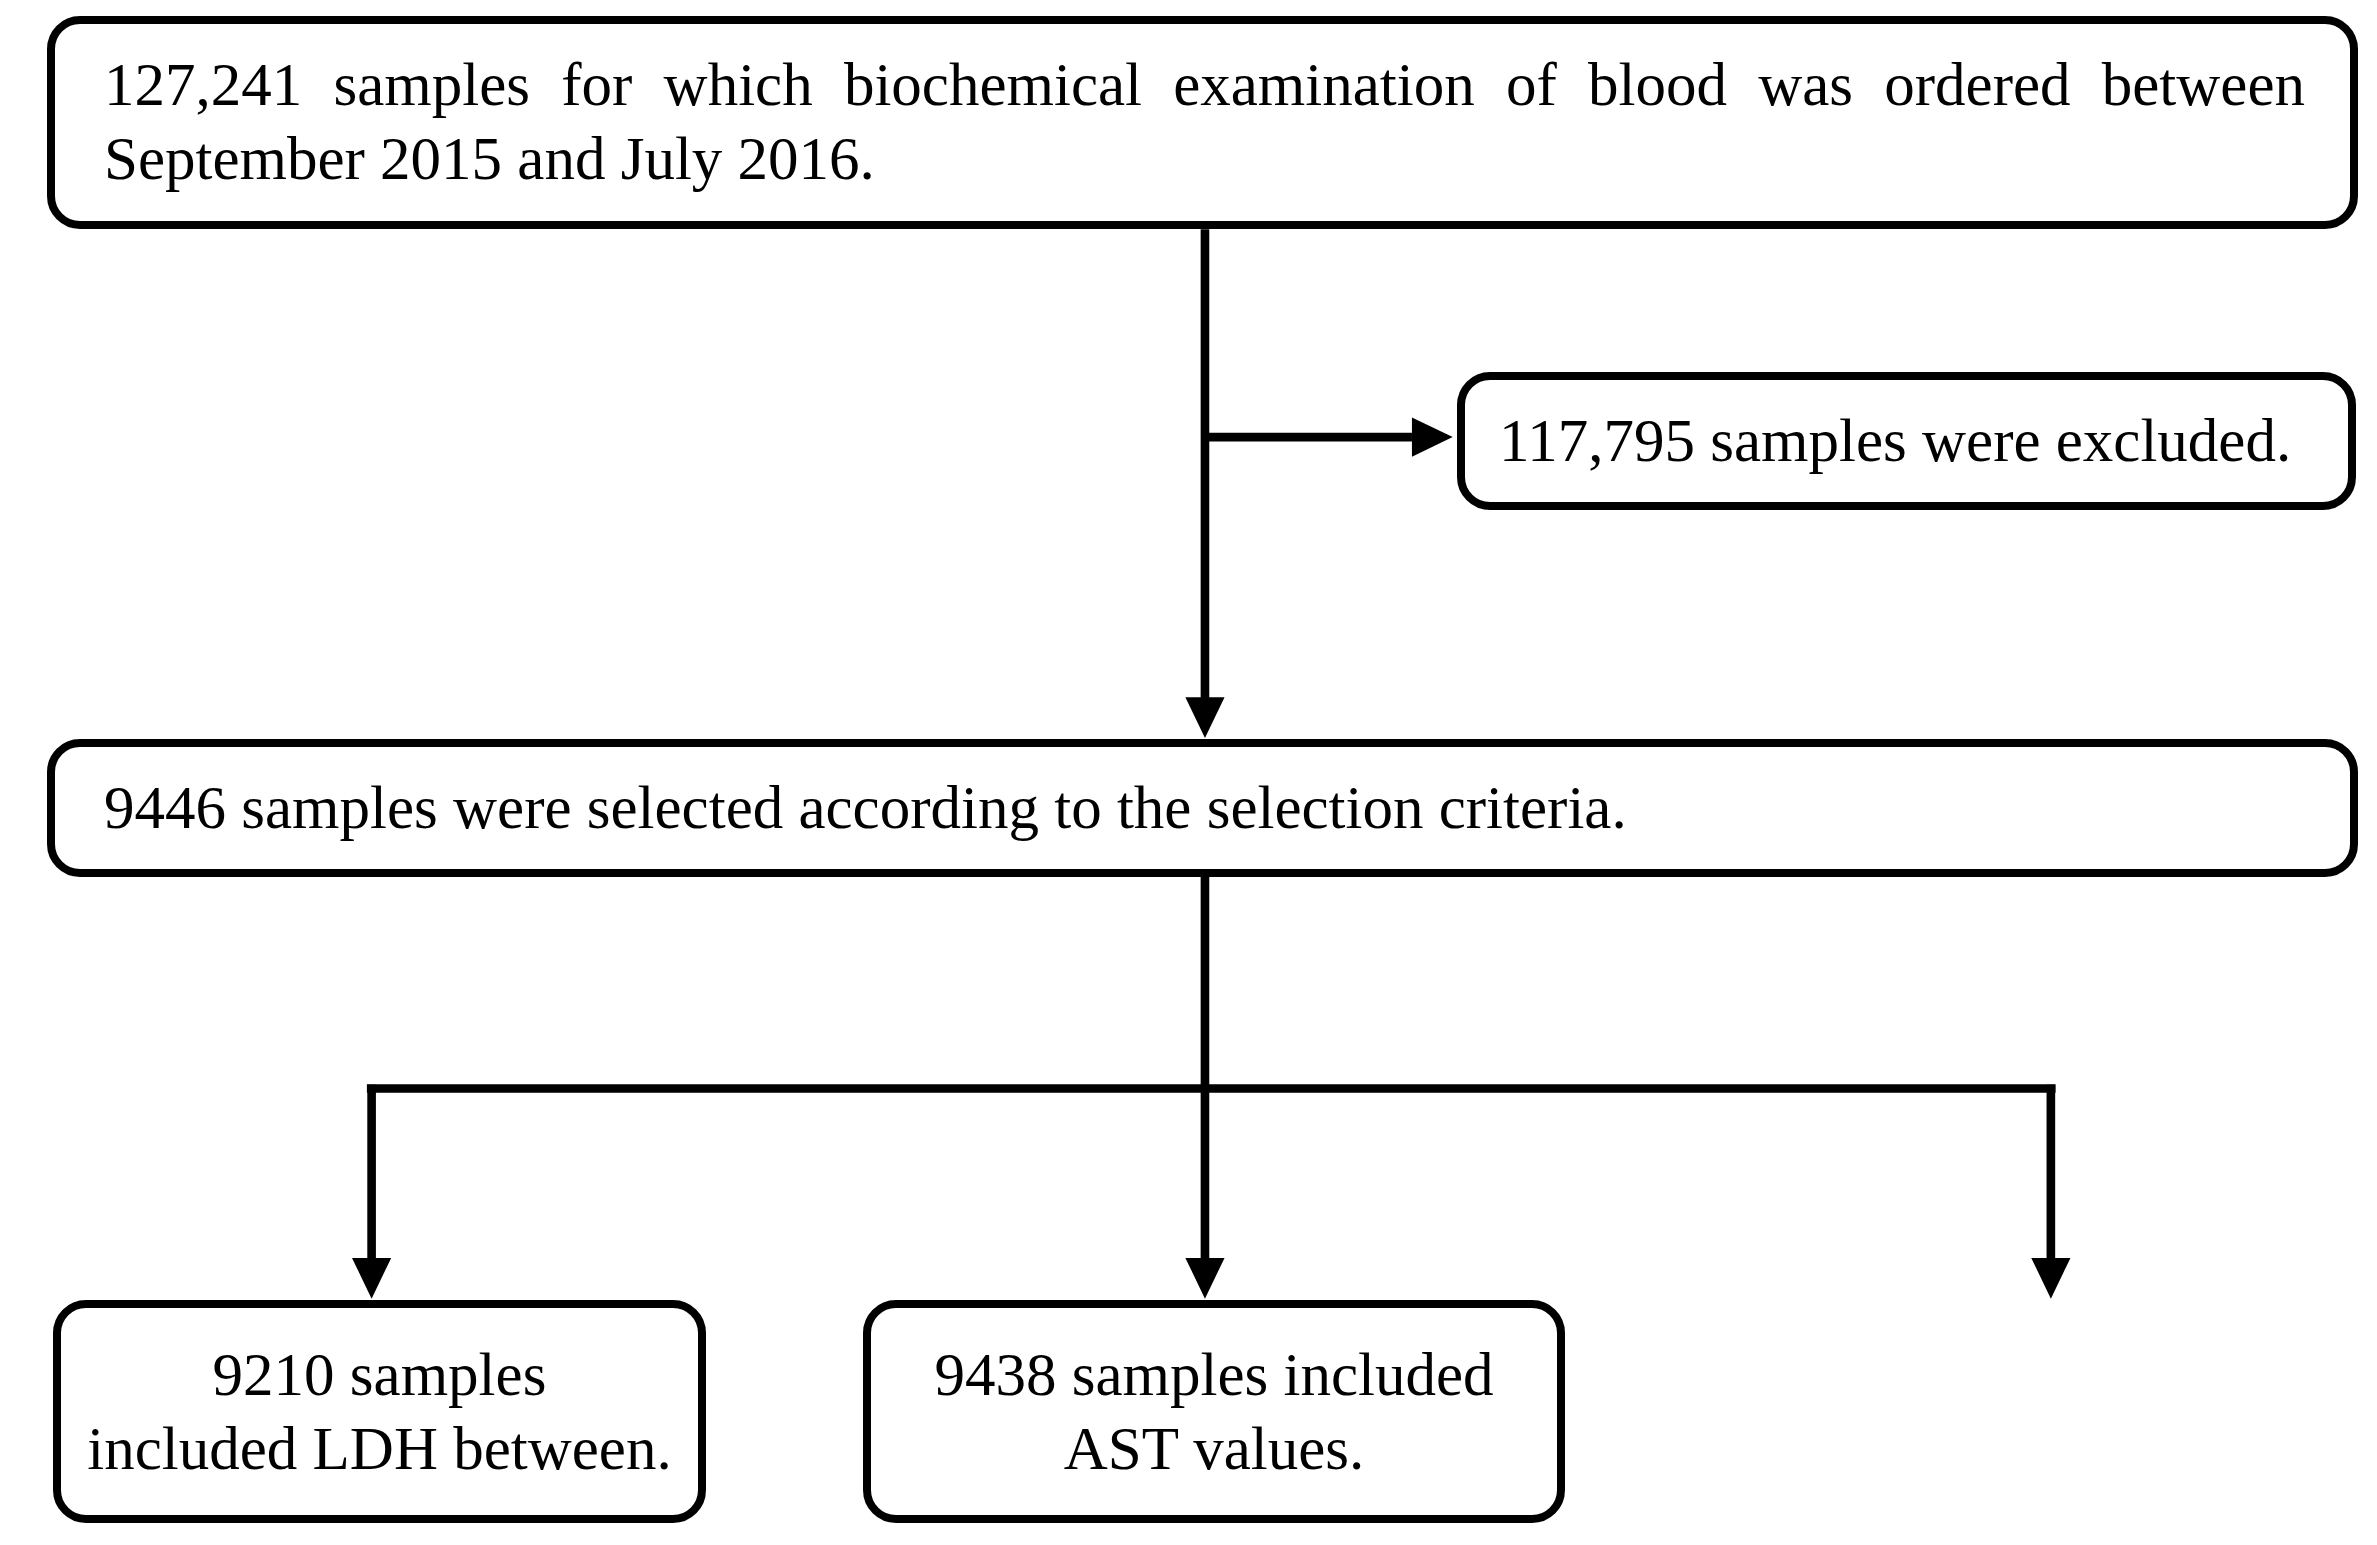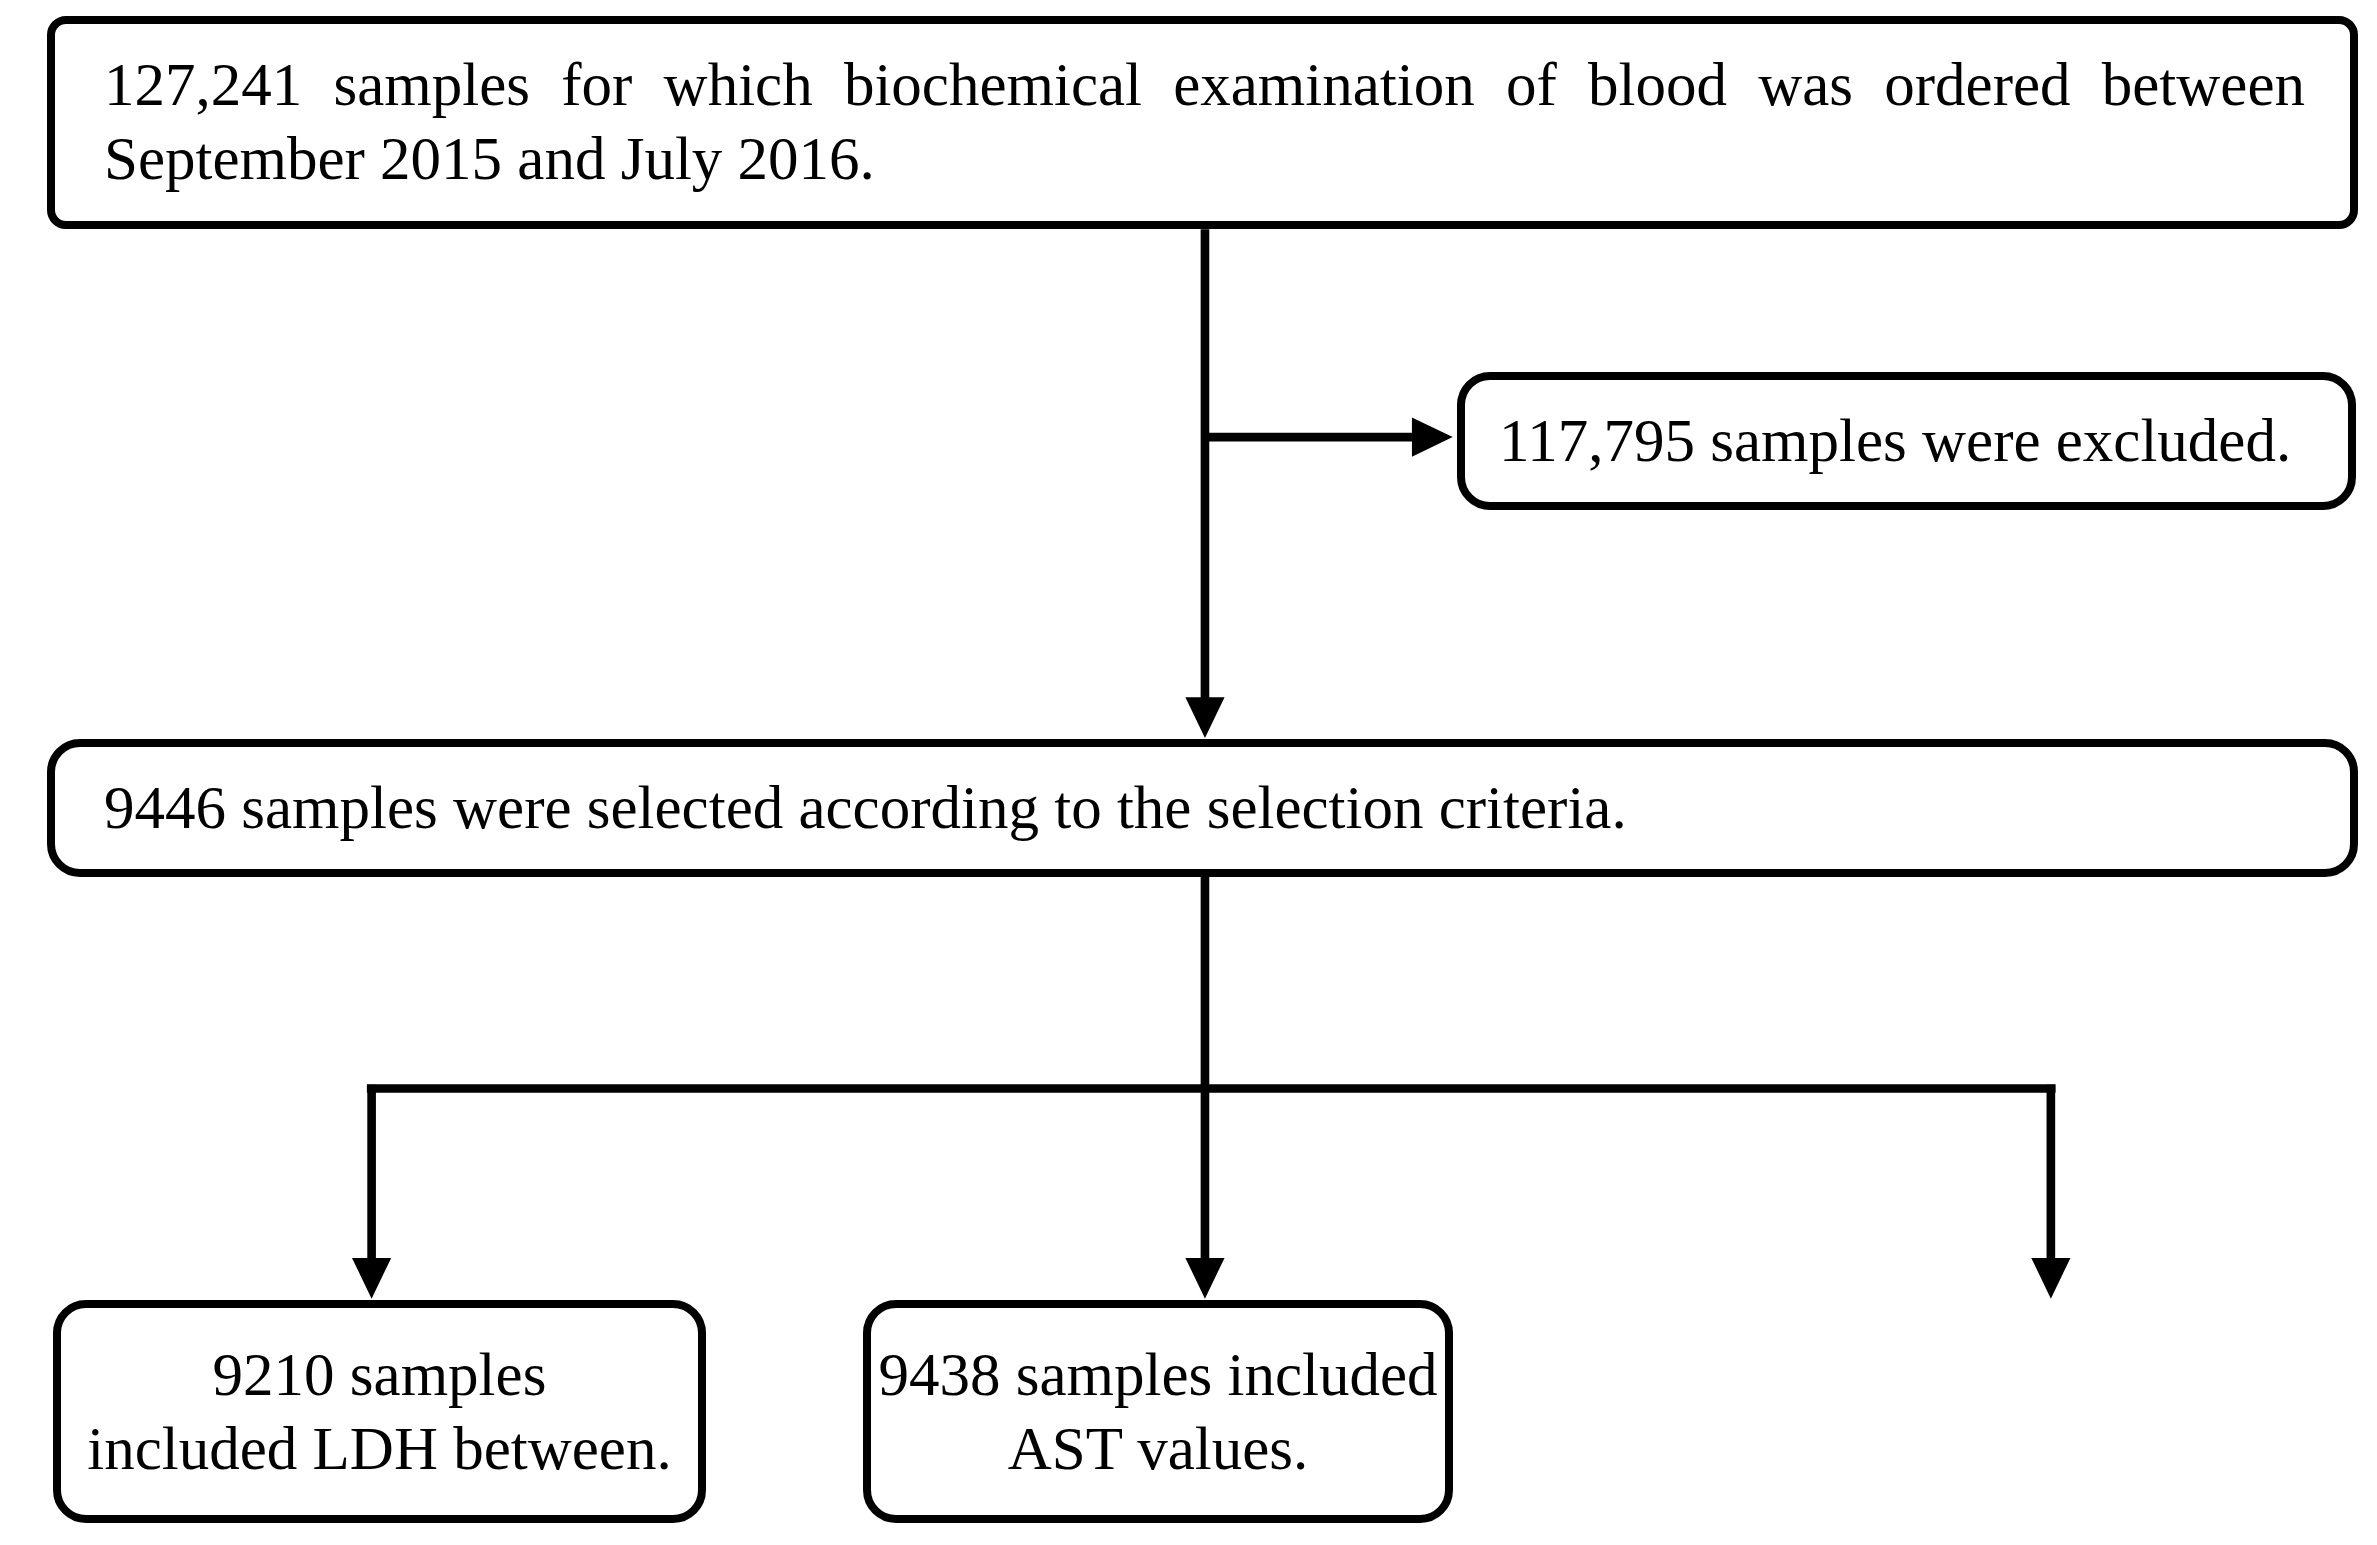--- a/index.html
+++ b/index.html
@@ -24,27 +24,27 @@
     border: 8.6px solid #000000;
     border-radius: 33px;
     background: #ffffff;
     display: flex;
     flex-direction: column;
     justify-content: center;
     font-size: 61px;
     line-height: 74px;
   }
   .box .txt { white-space: nowrap; }
-  .box-a { left: 47px;   top: 15.7px;   width: 2311px; height: 213px; padding: 0 45px 0 49px; border-radius: 19px; }
+  .box-a { left: 47px;   top: 15.7px;   width: 2311px; height: 213px; padding: 0 45px 0 49px; }
   .box-a .a-line1 { text-align: justify; text-align-last: justify; white-space: normal; }
   .box-b { left: 1457px; top: 372px;  width: 899px; height: 138px; padding-left: 34px; }
   .box-c { left: 47px;   top: 739px;  width: 2311px; height: 138px; padding-left: 49px; }
   .box-bottom { text-align: center; }
   .box-d { left: 45px;   top: 1300px; width: 653px; height: 223px; margin-left: 8px; }
-  .box-e { left: 863px; top: 1300px; width: 590px; height: 223px; }
+  .box-e { left: 863px; top: 1300px; width: 702px; height: 223px; }
   .box-f { left: 1729px; top: 1300px; width: 630px; height: 223px; }
 </style>
 </head>
 <body>
 
 <div class="canvas">
 
   <svg class="connectors" viewBox="0 0 3032 1971" xmlns="http://www.w3.org/2000/svg">
 
     <line x1="1537" y1="292" x2="1537" y2="895" stroke="#000" stroke-width="11"></line>

